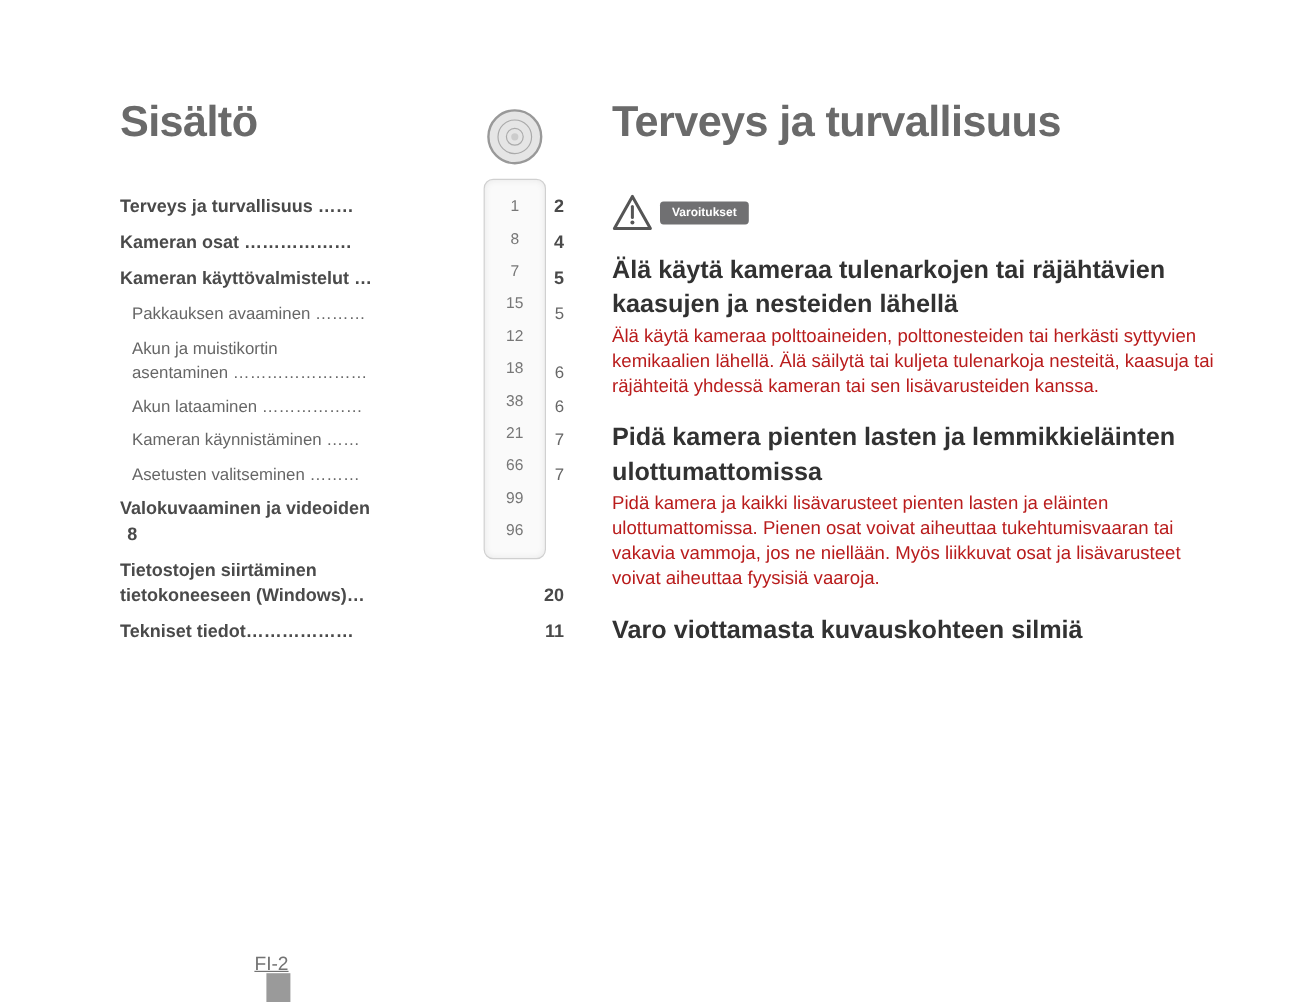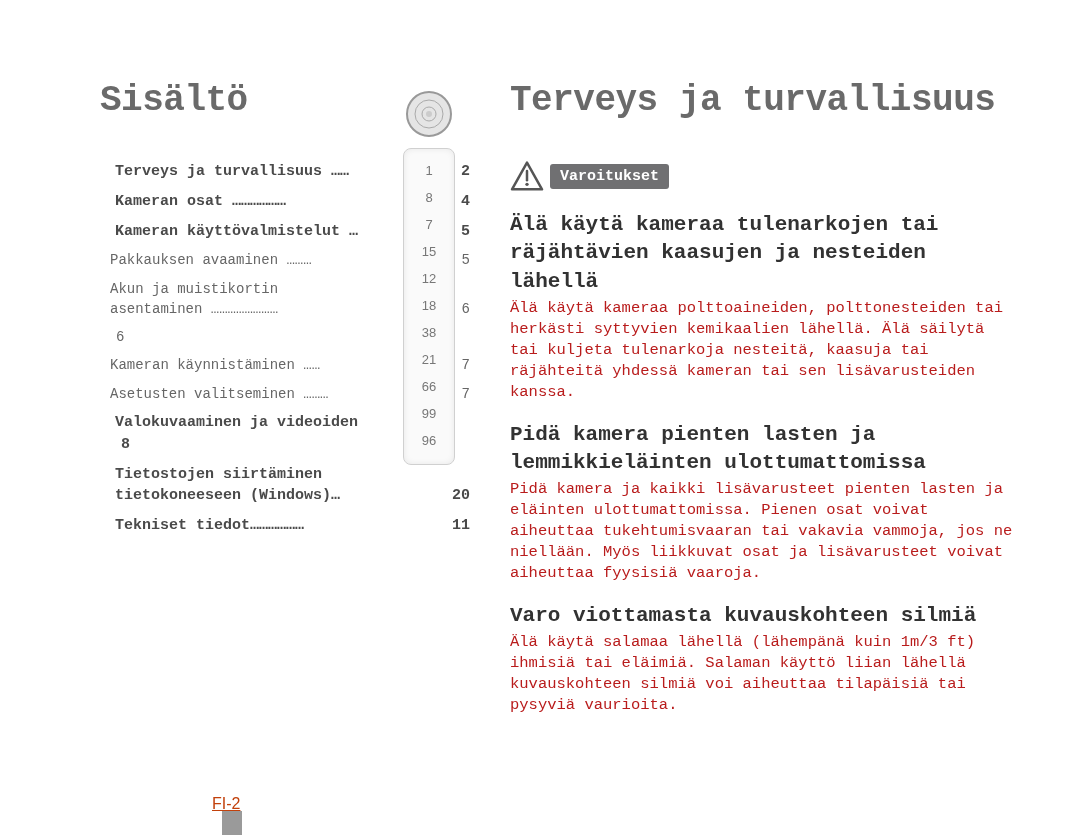--- a/index.html
+++ b/index.html
@@ -9,42 +9,41 @@
     background: #fff;
     font-family: Arial, Helvetica, sans-serif;
     color: #333;
     position: relative;
   }
   .page {
     display: flex;
     padding: 80px 34px 0 100px;
     gap: 40px;
     height: 100%;
-    font-family: Liberation Mono, monospace;
   }
   .left-col { width: 370px; flex-shrink: 0; }
   .right-col { flex: 1; padding-right: 30px; }
   .heading {
     font-size: 36px;
     font-weight: bold;
     color: #6a6a6a;
     margin-bottom: 40px;
     letter-spacing: -0.5px;
   }
   .toc-row {
     display: flex;
     justify-content: space-between;
     align-items: baseline;
     font-size: 15px;
     color: #4a4a4a;
     margin-bottom: 8px;
     line-height: 1.45;
     white-space: nowrap;
   }
-  .toc-row.bold { font-weight: bold; margin-left: 15px; }
+  .toc-row.bold { font-weight: bold; }
   .toc-row .label { overflow: hidden; }
   .toc-row .pg { padding-left: 6px; font-weight: bold; }
   .toc-sub { padding-left: 10px; font-size: 14px; color: #666; }
   .toc-sub .pg { font-weight: normal; }
   .gauge-wrap {
     position: absolute;
     left: 398px;
     top: 90px;
     width: 62px;
     text-align: center;
@@ -74,34 +73,34 @@
     margin-bottom: 20px;
   }
   .warn-icon {
     width: 34px;
     height: 30px;
     margin-right: 6px;
   }
   .warn-badge {
     background: #707072;
     color: #fff;
-    font-size: 15px;
+    font-size: 10px;
     font-weight: bold;
     padding: 4px 10px;
     border-radius: 3px;
   }
   .safety-block { margin-bottom: 18px; }
   .safety-title { font-weight: bold; font-size: 21px; color: #323232; line-height: 1.35; margin-bottom: 2px; }
   .safety-body { font-size: 15.5px; color: #b91c1c; line-height: 1.35; }
   .page-num {
     position: absolute;
     left: 212px;
     bottom: 22px;
     font-size: 16px;
-    color: #c2410c;
+    color: #737373;
     text-decoration: underline;
   }
   .tab-mark {
     position: absolute;
     left: 222px;
     bottom: 0;
     width: 20px;
     height: 24px;
     background: #9a9a9a;
   }
@@ -131,20 +130,21 @@
       <span class="pg">5</span>
     </div>
     <div class="toc-row toc-sub" style="margin-bottom:0">
       <span class="label">Akun ja muistikortin</span>
     </div>
     <div class="toc-row toc-sub">
       <span class="label">asentaminen  ……………………</span>
       <span class="pg">6</span>
     </div>
     <div class="toc-row toc-sub">
+      <span class="label">Akun lataaminen  ………………</span>
       <span class="pg">6</span>
     </div>
     <div class="toc-row toc-sub">
       <span class="label">Kameran käynnistäminen  ……</span>
       <span class="pg">7</span>
     </div>
     <div class="toc-row toc-sub">
       <span class="label">Asetusten valitseminen  ………</span>
       <span class="pg">7</span>
     </div>
@@ -182,21 +182,20 @@
     <div class="safety-block">
       <div class="safety-title">Älä käytä kameraa tulenarkojen tai räjähtävien kaasujen ja nesteiden lähellä</div>
       <div class="safety-body">Älä käytä kameraa polttoaineiden, polttonesteiden tai herkästi syttyvien kemikaalien lähellä. Älä säilytä tai kuljeta tulenarkoja nesteitä, kaasuja tai räjähteitä yhdessä kameran tai sen lisävarusteiden kanssa.</div>
     </div>
     <div class="safety-block">
       <div class="safety-title">Pidä kamera pienten lasten ja lemmikkieläinten ulottumattomissa</div>
       <div class="safety-body">Pidä kamera ja kaikki lisävarusteet pienten lasten ja eläinten ulottumattomissa. Pienen osat voivat aiheuttaa tukehtumisvaaran tai vakavia vammoja, jos ne niellään. Myös liikkuvat osat ja lisävarusteet voivat aiheuttaa fyysisiä vaaroja.</div>
     </div>
     <div class="safety-block">
       <div class="safety-title">Varo viottamasta kuvauskohteen silmiä</div>
-      <div class="safety-body">Älä käytä salamaa lähellä (lähempänä kuin 1m/3 ft) ihmisiä tai eläimiä. Salaman käyttö liian lähellä kuvauskohteen silmiä voi aiheuttaa tilapäisiä tai pysyviä vaurioita.</div>
     </div>
   </div>
 
 </div>
 
 <div class="gauge-wrap">
   <svg class="gauge-disc" viewBox="0 0 48 48">
     <circle cx="24" cy="24" r="22" fill="#e5e5e5" stroke="#999" stroke-width="2"></circle>
     <circle cx="24" cy="24" r="14" fill="none" stroke="#aaa" stroke-width="1"></circle>
     <circle cx="24" cy="24" r="7" fill="none" stroke="#aaa" stroke-width="1"></circle>

